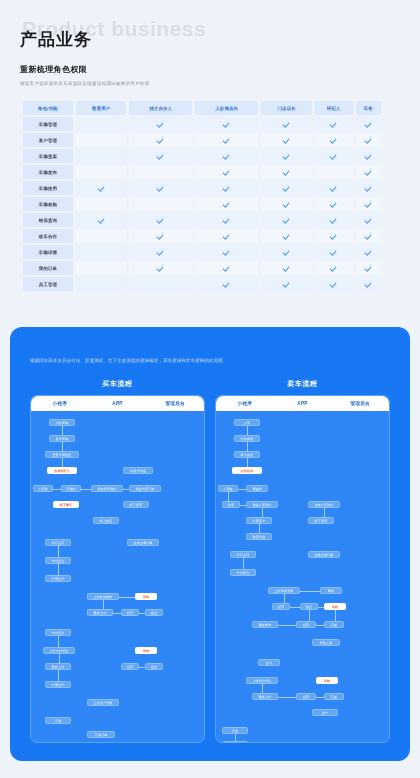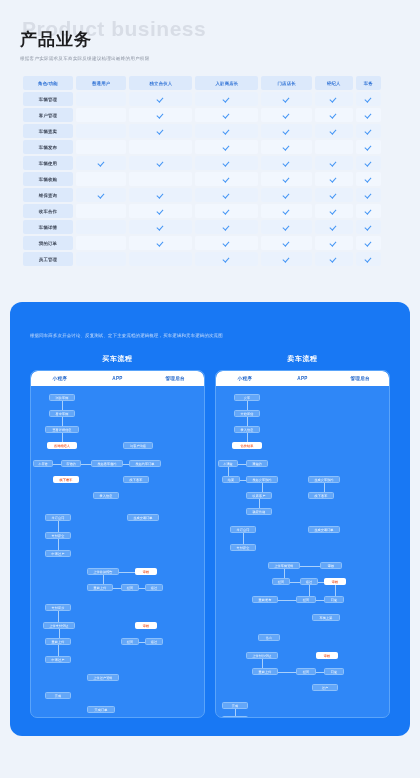--- a/index.html
+++ b/index.html
@@ -150,20 +150,21 @@
   .edge.v { width: .5px; }
 </style>
 </head>
 <body>
 
 <div class="page">
 
   <section class="sec1">
     <div class="ghost-title">Product business</div>
     <h1 class="cn-title">产品业务</h1>
+    <div class="sub-head">重新梳理角色权限</div>
     <div class="sub-desc">根据客户实际需求及车商实际反馈建议梳理出最终的用户权限</div>
 
     <table class="tbl">
       <thead>
         <tr id="hdr-row">
             <th class="rowhead-col">角色/功能</th>
             <th>普通用户</th>
             <th>独立合伙人</th>
             <th>入驻商店长</th>
             <th>门店店长</th>

